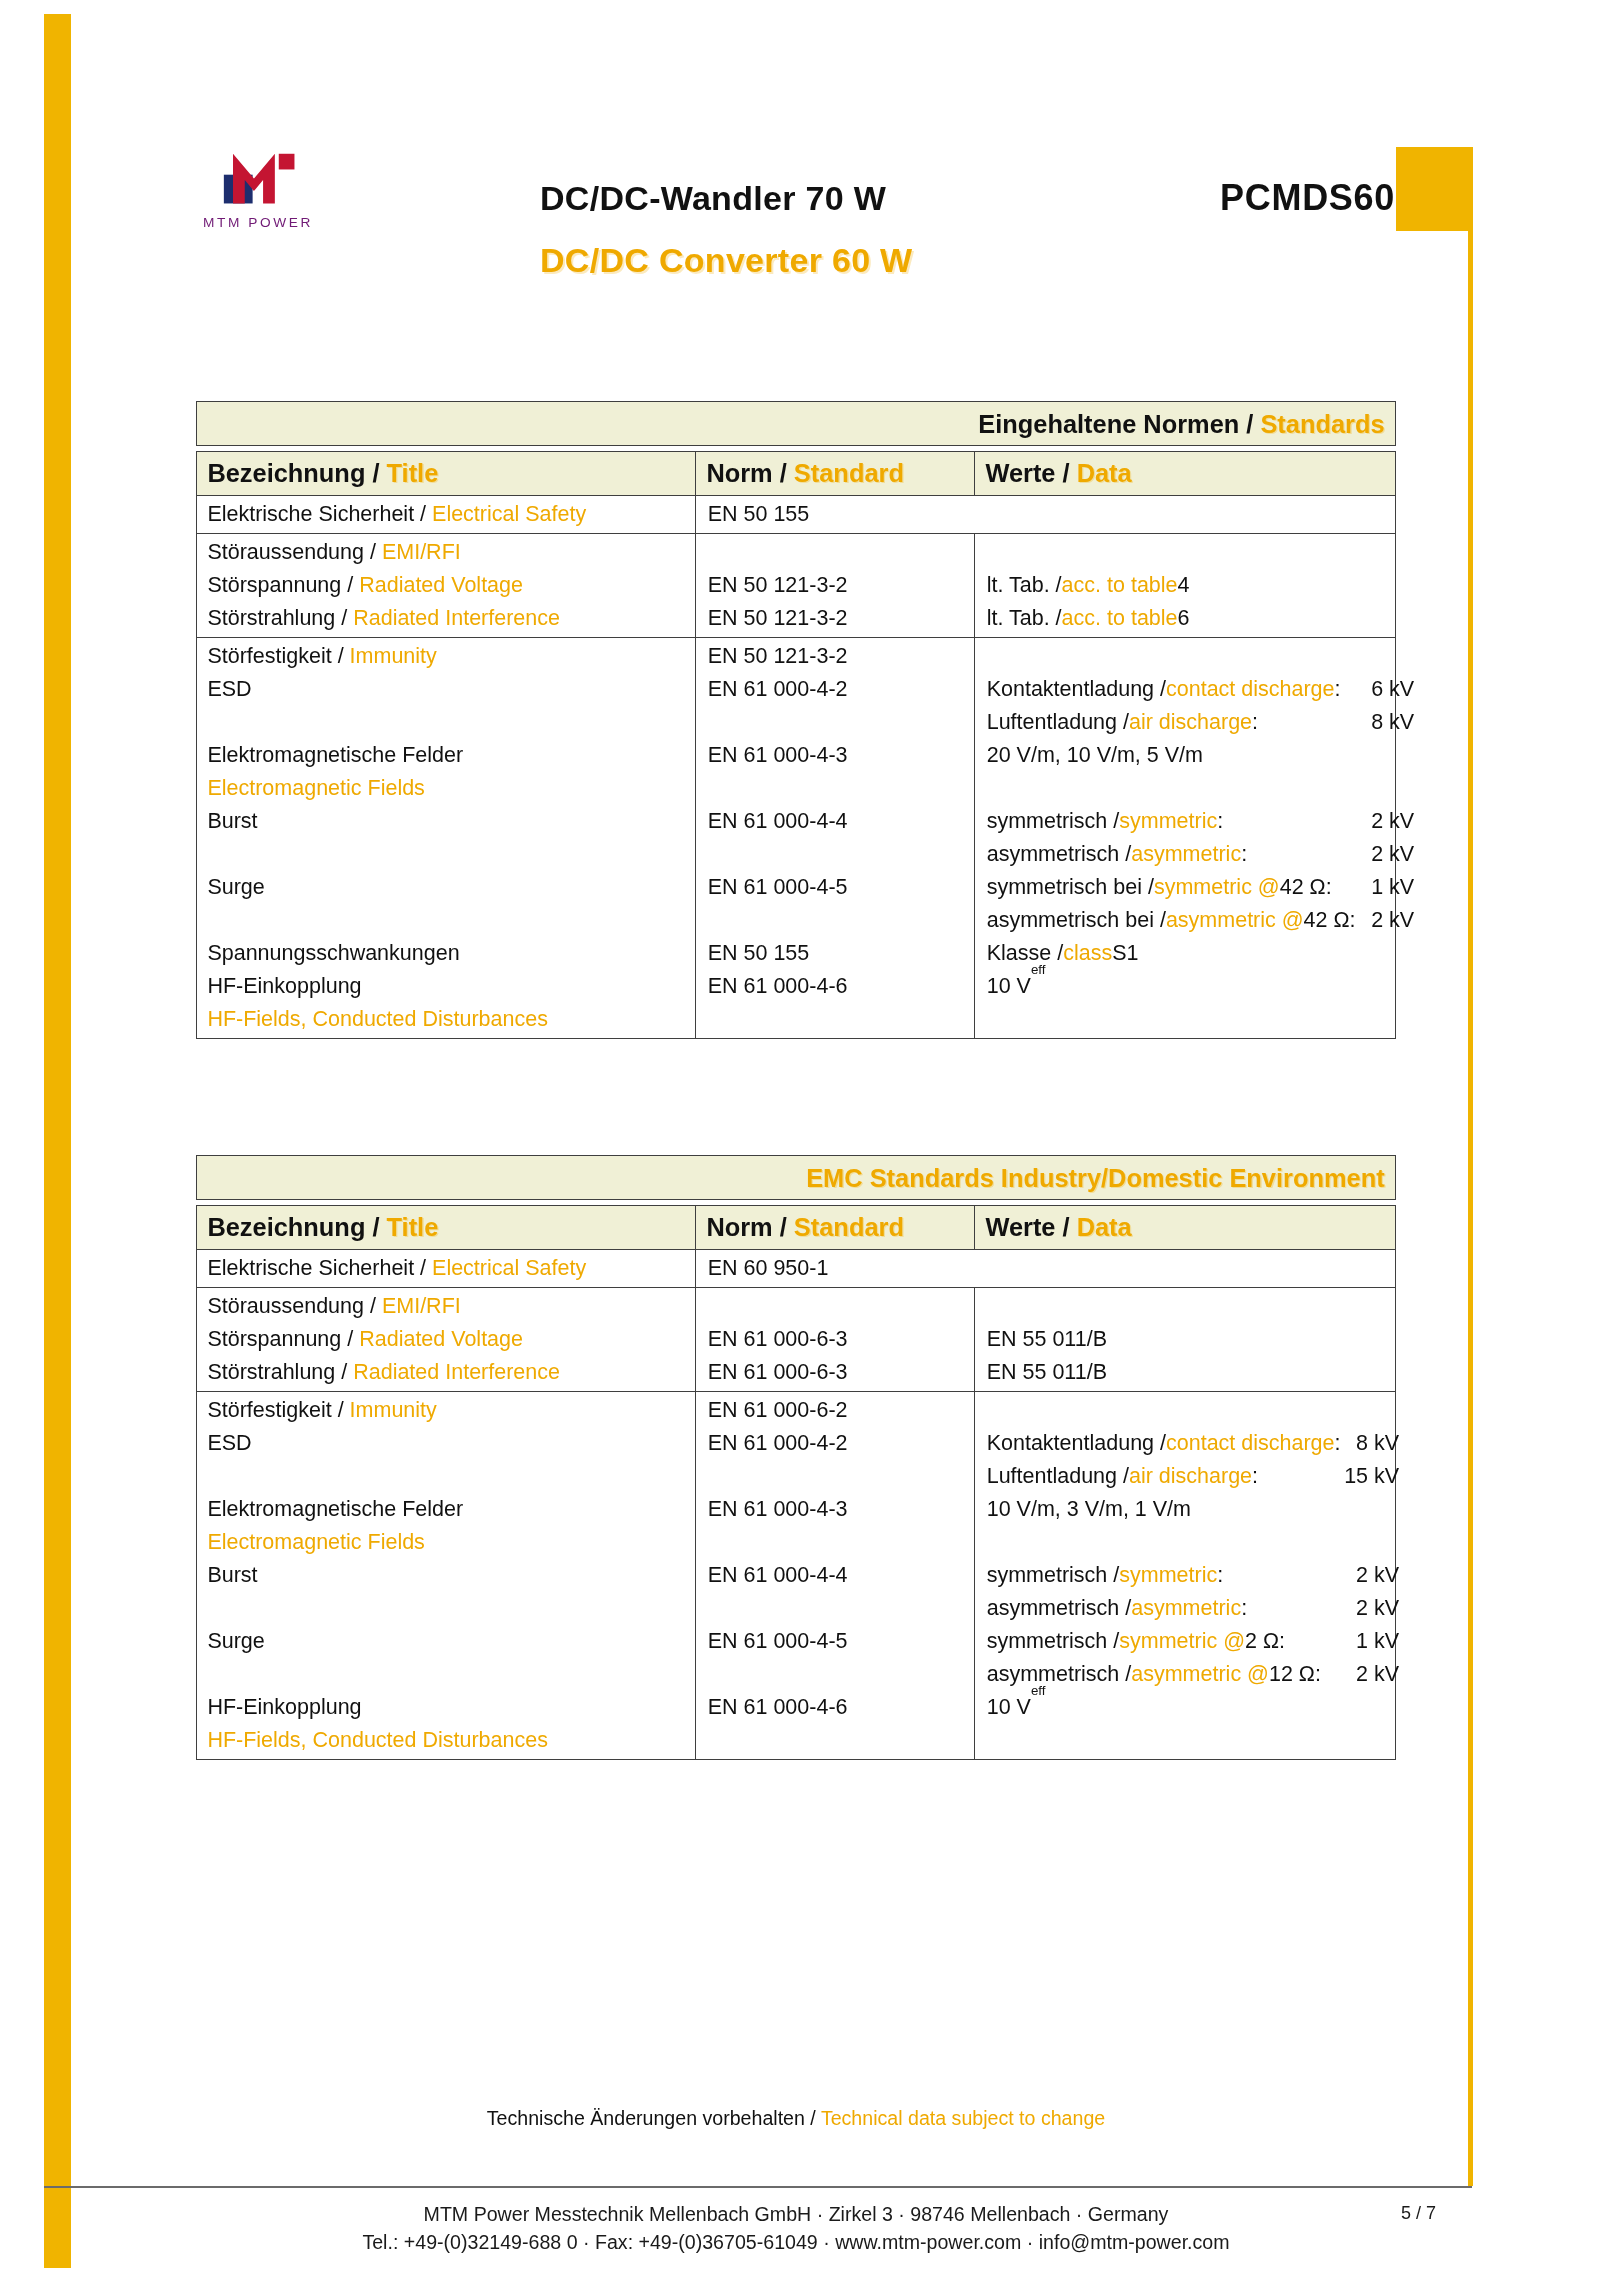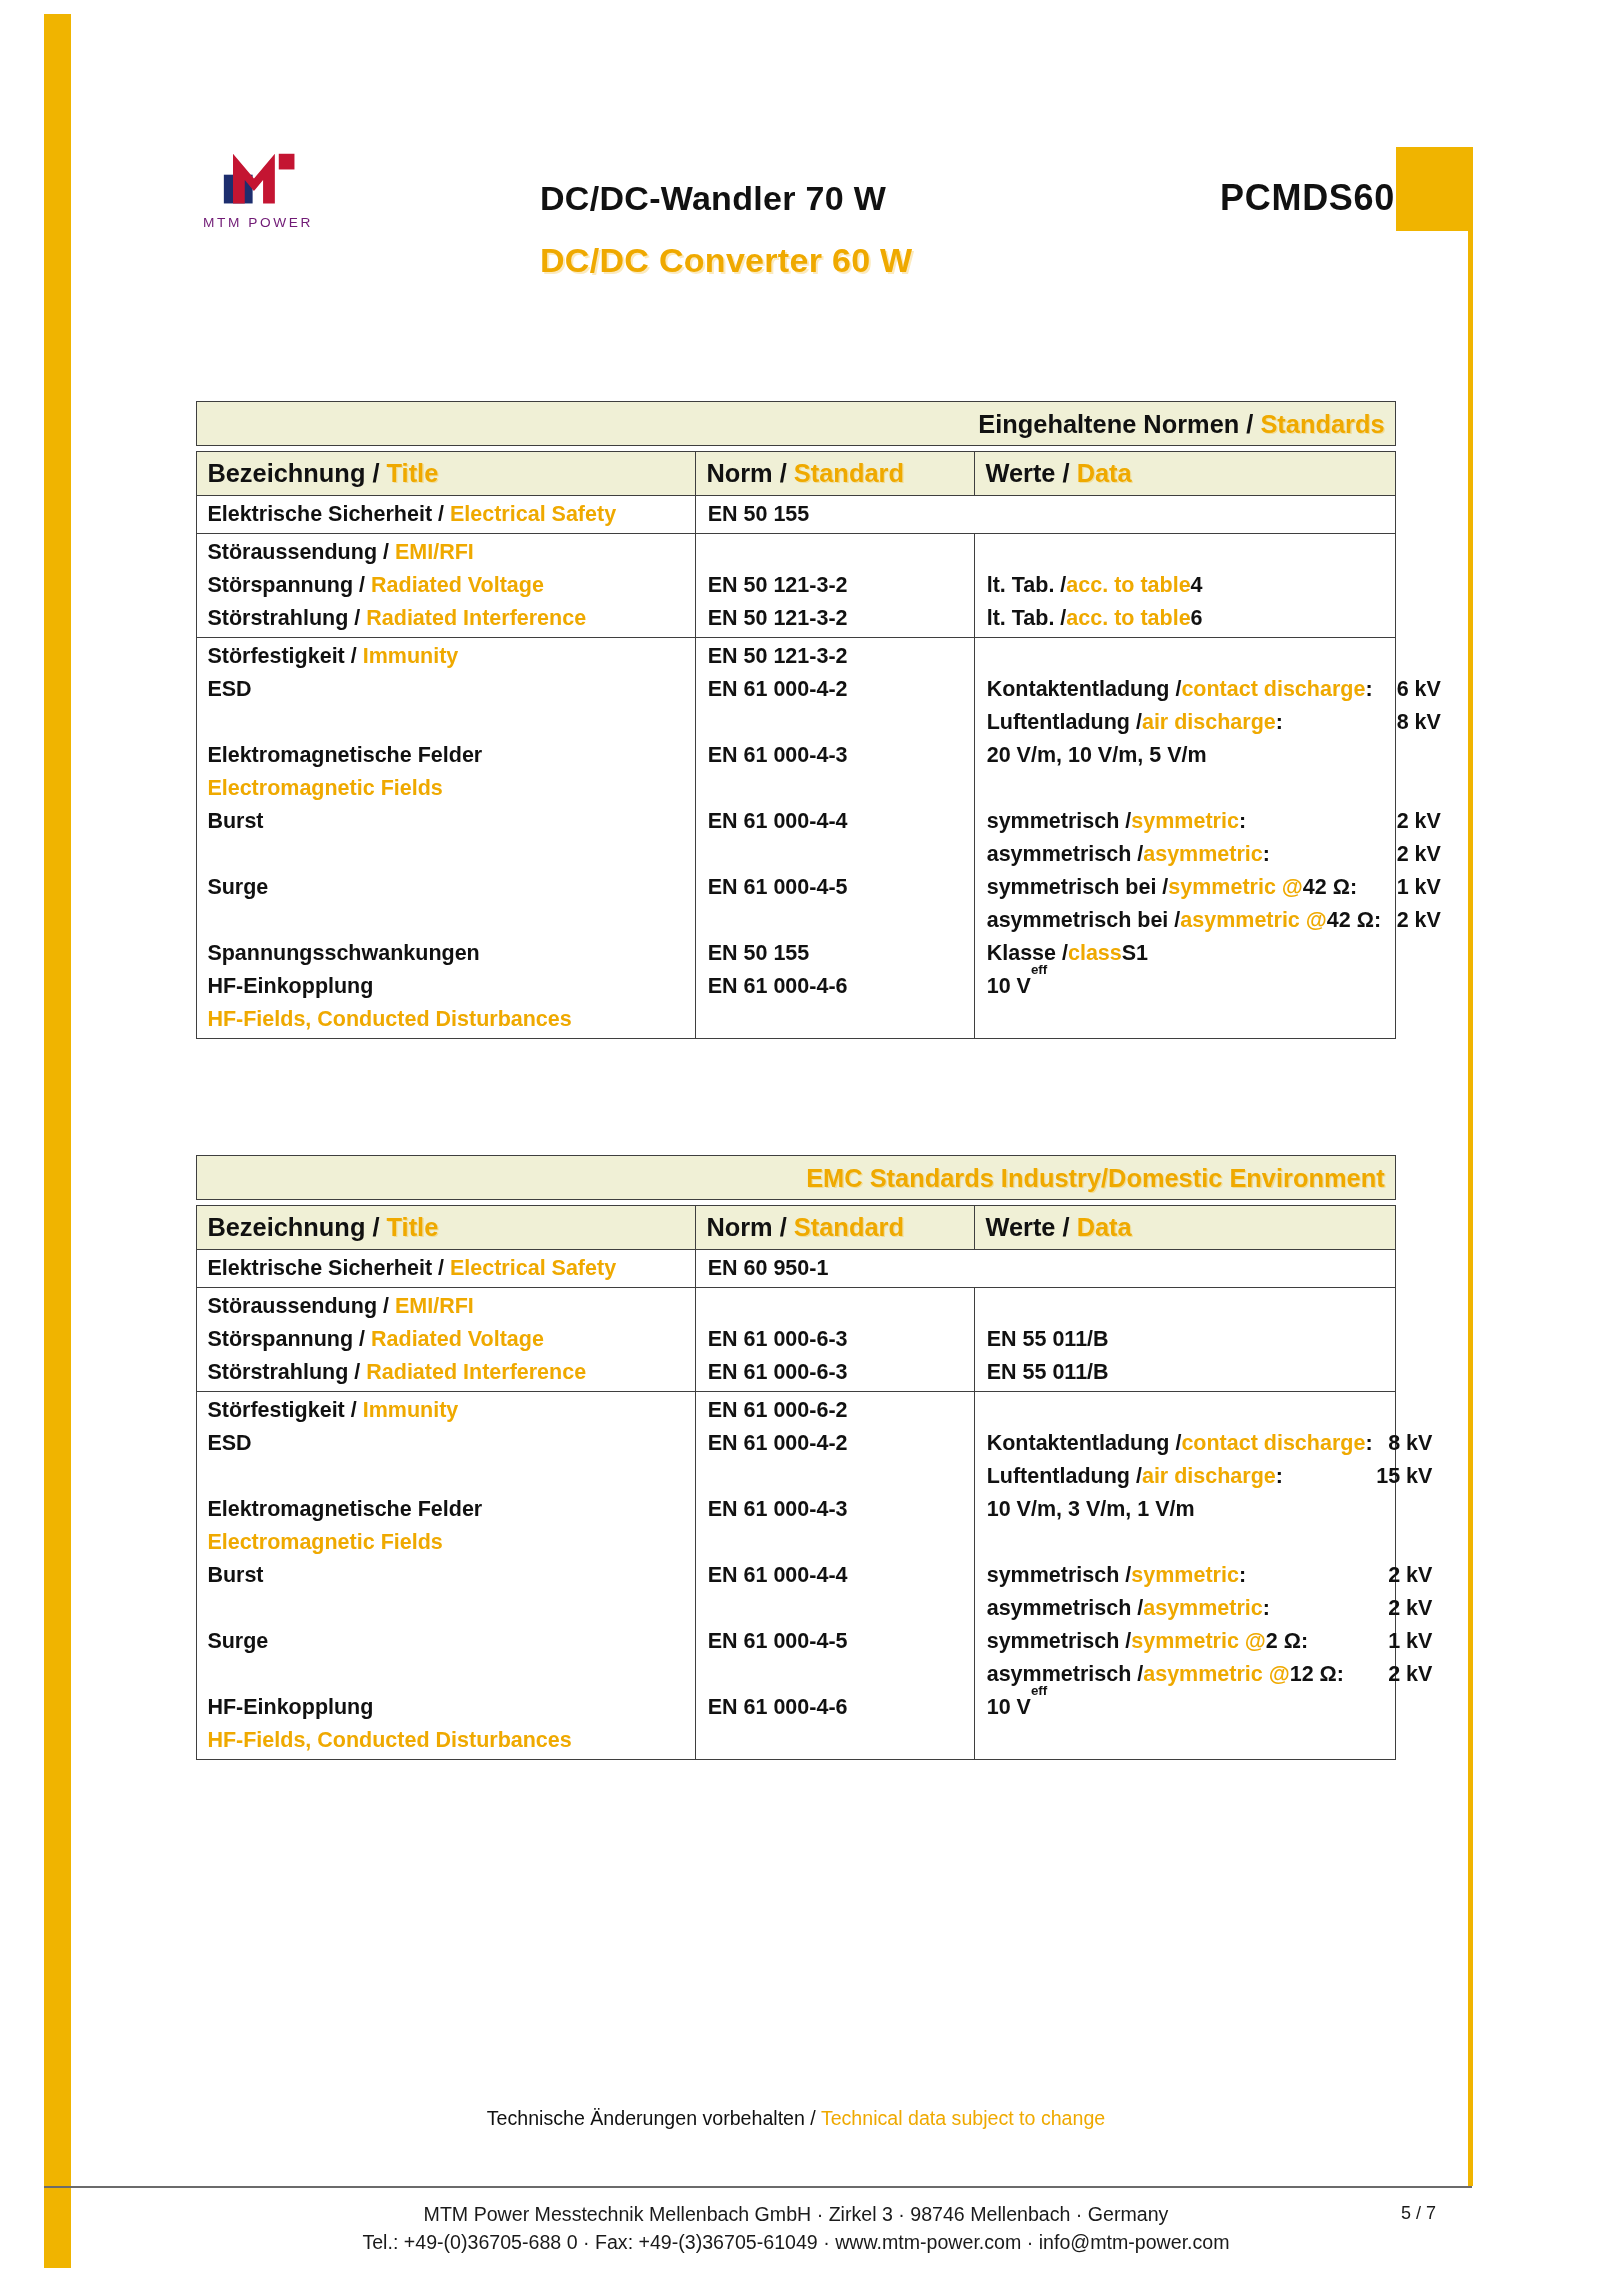--- a/index.html
+++ b/index.html
@@ -39,21 +39,21 @@
   .t-title-line{line-height:38px;}
   .t-title .accent,.t-head .accent{text-shadow:1.3px 1.3px 0 rgba(240,173,0,0.28);}
   .t-head{margin-top:4.6px;background:var(--thbg);border:1.3px solid var(--bd);
           display:grid;grid-template-columns:498px 279px 1fr;font-weight:bold;font-size:25.4px;}
   .t-hcell{padding:5.2px 10.4px;line-height:33px;white-space:nowrap;}
   .t-hcell + .t-hcell{border-left:1.3px solid var(--bd);}
   .t-body{border:1.3px solid var(--bd);border-top:none;background:#fff;}
   .t-group{display:grid;grid-template-columns:498px 279px 1fr;border-top:1.3px solid var(--bd);}
   .t-group:first-child{border-top:none;}
   .t-group.merge{grid-template-columns:498px 1fr;}
-  .t-col{padding:2px 0;font-weight:bold;}
+  .t-col{padding:2px 0;}
   .t-col.c2,.t-col.c3{border-left:1.3px solid var(--bd);}
   .t-line{line-height:33px;font-size:21.5px;white-space:nowrap;}
   .c1 .t-line{padding-left:10.4px;}
   .c2 .t-line{padding-left:11.7px;}
   .c3 .t-line{padding-left:11.7px;padding-right:13px;display:flex;}
   .val{margin-left:auto;padding-left:15.6px;}
   .accent{color:var(--accent);}
   sub{font-size:0.62em;line-height:0;}
 
   
@@ -333,17 +333,17 @@
             <div class="t-line data-line">&nbsp;</div>
           </div>
         </div>
       </div>
   </section>
 
   <div class="foot-note"><span>Technische Änderungen vorbehalten / </span><span class="accent">Technical data subject to change</span></div>
 
   <div class="foot-rule"></div>
   <div class="foot-company">MTM Power  Messtechnik Mellenbach GmbH · Zirkel 3 · 98746 Mellenbach · Germany</div>
-  <div class="foot-contact">Tel.: +49-(0)36705-688 0 · Fax: +49-(3)36705-61049 · www.mtm-power.com · info@mtm-power.com</div>
+  <div class="foot-contact">Tel.: +49-(0)32149-688 0 · Fax: +49-(0)36705-61049 · www.mtm-power.com · info@mtm-power.com</div>
   <div class="foot-page">5 / 7</div>
 
 </div>
 
 
 </body></html>

